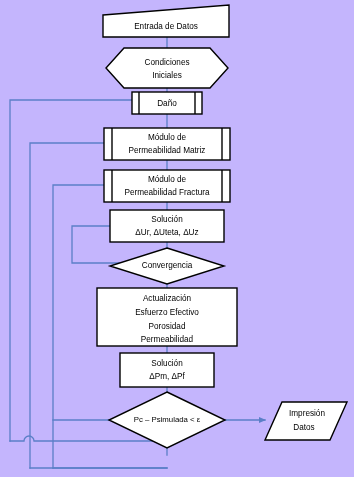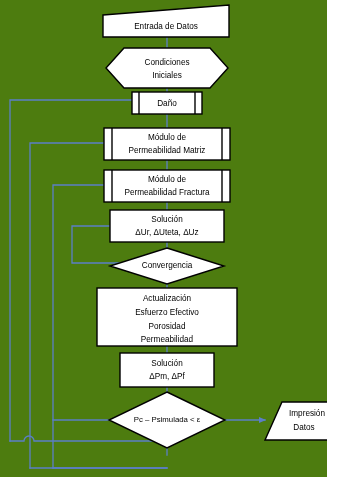--- a/index.html
+++ b/index.html
@@ -5,23 +5,23 @@
   html, body {
     margin: 0;
     padding: 0;
     background: #ffffff;
   }
   body {
     font-family: "Liberation Sans", sans-serif;
   }
   #flowchart-root {
     position: relative;
-    width: 327px;
+    width: 354px;
     height: 477px;
-    background: #4d7c0f;
+    background: #c4b5fd;
     overflow: hidden;
   }
   #flow-svg {
     position: absolute;
     left: 0;
     top: 0;
     width: 354px;
     height: 477px;
   }
   .node-shape {

